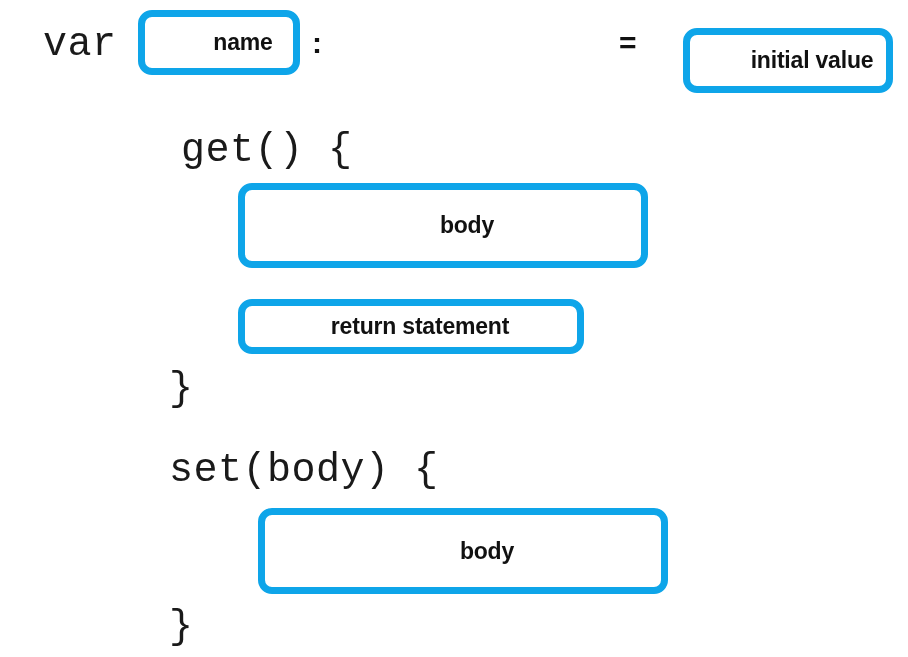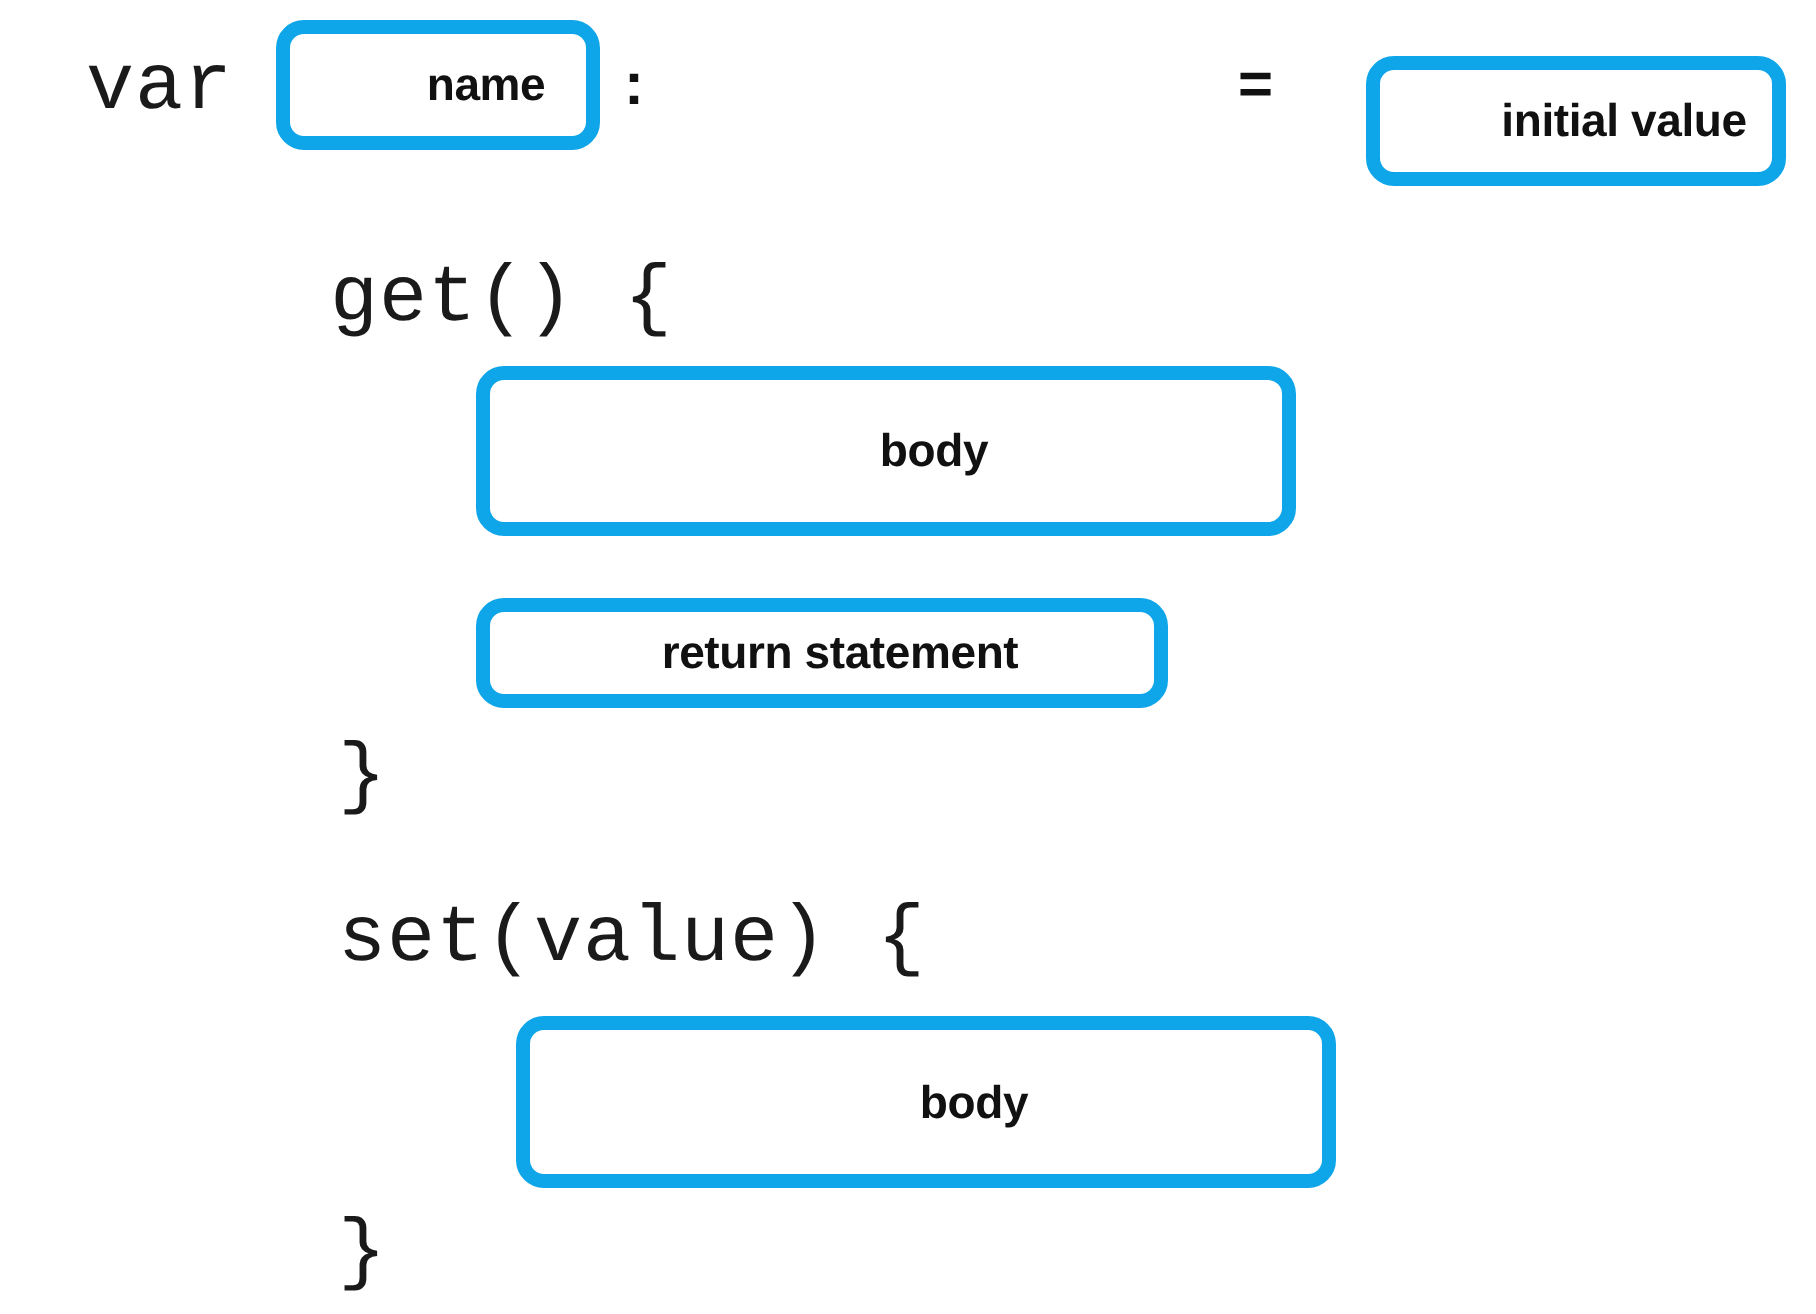--- a/index.html
+++ b/index.html
@@ -78,33 +78,33 @@
 
   <span class="sep" style="left:312px; top:28px;">:</span>
 
 
   <span class="sep" style="left:619px; top:28px;">=</span>
 
   <div class="box" style="left:683px; top:10px; width:210px; height:65px;margin-top:18px;">
     <span class="box-label">initial value</span>
   </div>
 
-  <span class="code" style="left:136px; top:131px;">get() {</span>
+  <span class="code" style="left:152px; top:131px;">get() {</span>
 
   <div class="box" style="left:238px; top:183px; width:410px; height:85px;">
     <span class="box-label">body</span>
   </div>
 
   <div class="box align-left" style="left:238px; top:299px; width:346px; height:55px;">
     <span class="box-label">return statement</span>
   </div>
 
   <span class="code" style="left:140px; top:370px;">}</span>
 
-  <span class="code" style="left:140px; top:451px;">set(value) {</span>
+  <span class="code" style="left:140px; top:451px;">set(body) {</span>
 
   <div class="box" style="left:258px; top:508px; width:410px; height:86px;">
     <span class="box-label">body</span>
   </div>
 
   <span class="code" style="left:140px; top:608px;">}</span>
 
 </div>
 
 </body></html>

